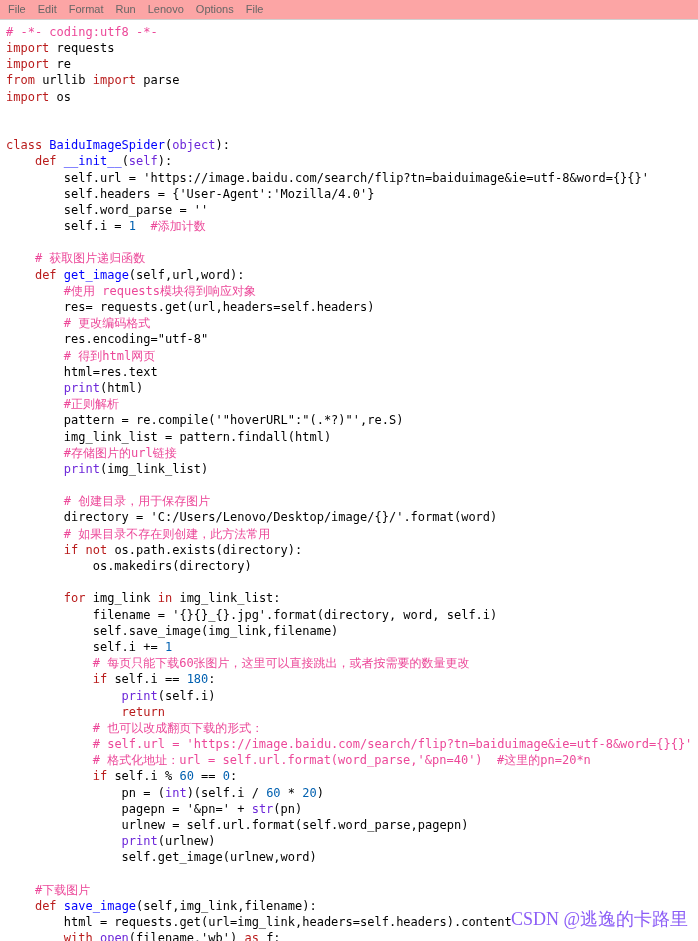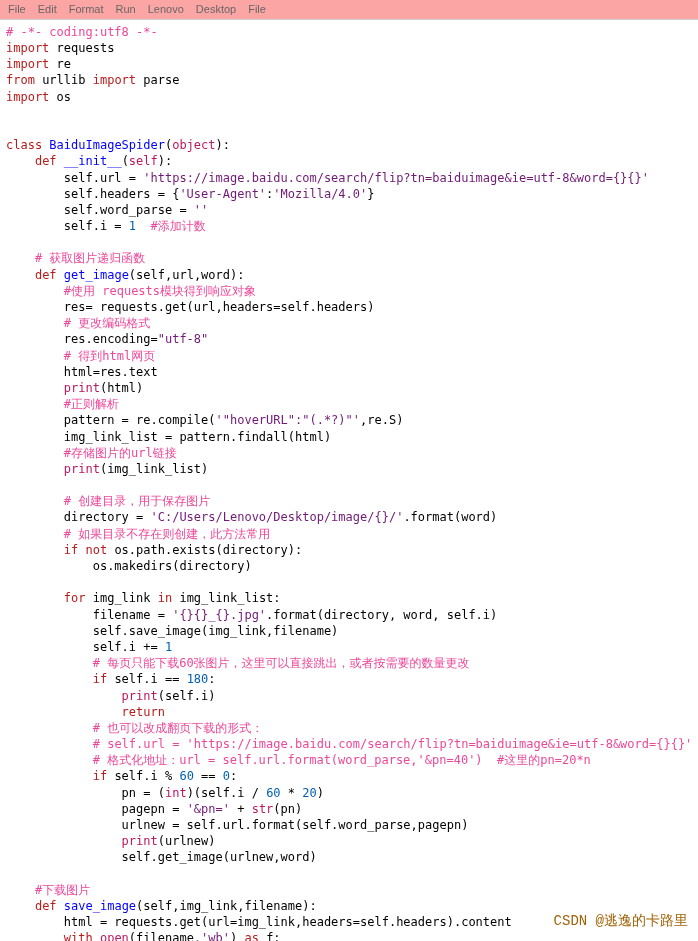--- a/index.html
+++ b/index.html
@@ -26,39 +26,39 @@
       gap: 12px;
     }
     .code {
       padding: 4px 6px;
       white-space: pre;
       font-family: Consolas, monospace;
     }
     .comment-red { color: #ec4899; }
     .kw-orange { color: #b91c1c; }
     .kw-blue { color: #0000ff; text-align: center; }
-    .bi-purple { color: #be185d; }
-    .str-green { color: #701a75; }
+    .bi-purple { color: #6d28d9; }
+    .str-green { color: #000000; }
     .num { color: #0060b0; }
     .txt { color: #000; }
     .watermark {
       position: absolute;
       bottom: 10px;
       right: 10px;
-      color: #a16207;
-      font-family: Liberation Mono, monospace;
-      font-size: 14px;
+      color: #8b5cf6;
+      font-family: Liberation Serif, serif;
+      font-size: 18px;
     }
   </style>
 </head>
 <body>
 
 <div class="menubar">
     <span>File</span>
     <span>Edit</span>
     <span>Format</span>
     <span>Run</span>
     <span>Lenovo</span>
-    <span>Desktop</span>
+    <span>Options</span>
     <span>File</span>
   </div>
 <div class="code"><div><span class="comment-red"># -*- coding:utf8 -*-</span></div><div><span class="kw-orange">import</span><span class="txt"> requests</span></div><div><span class="kw-orange">import</span><span class="txt"> re</span></div><div><span class="kw-orange">from</span><span class="txt"> urllib </span><span class="kw-orange">import</span><span class="txt"> parse</span></div><div><span class="kw-orange">import</span><span class="txt"> os</span></div><div>&nbsp;</div><div>&nbsp;</div><div><span class="kw-orange">class</span><span class="txt"> </span><span class="kw-blue">BaiduImageSpider</span><span class="txt">(</span><span class="bi-purple">object</span><span class="txt">):</span></div><div><span class="txt">    </span><span class="kw-orange">def</span><span class="txt"> </span><span class="kw-blue">__init__</span><span class="txt">(</span><span class="bi-purple">self</span><span class="txt">):</span></div><div><span class="txt">        self.url = </span><span class="str-green">'https://image.baidu.com/search/flip?tn=baiduimage&amp;ie=utf-8&amp;word={}{}'</span></div><div><span class="txt">        self.headers = {</span><span class="str-green">'User-Agent'</span><span class="txt">:</span><span class="str-green">'Mozilla/4.0'</span><span class="txt">}</span></div><div><span class="txt">        self.word_parse = </span><span class="str-green">''</span><span class="txt"></span></div><div><span class="txt">        self.i = </span><span class="num">1</span><span class="txt">  </span><span class="comment-red">#添加计数</span></div><div>&nbsp;</div><div><span class="txt">    </span><span class="comment-red"># 获取图片递归函数</span></div><div><span class="txt">    </span><span class="kw-orange">def</span><span class="txt"> </span><span class="kw-blue">get_image</span><span class="txt">(self,url,word):</span></div><div><span class="txt">        </span><span class="comment-red">#使用 requests模块得到响应对象</span></div><div><span class="txt">        res= requests.get(url,headers=self.headers)</span></div><div><span class="txt">        </span><span class="comment-red"># 更改编码格式</span></div><div><span class="txt">        res.encoding=</span><span class="str-green">"utf-8"</span></div><div><span class="txt">        </span><span class="comment-red"># 得到html网页</span></div><div><span class="txt">        html=res.text</span></div><div><span class="txt">        </span><span class="bi-purple">print</span><span class="txt">(html)</span></div><div><span class="txt">        </span><span class="comment-red">#正则解析</span></div><div><span class="txt">        pattern = re.compile(</span><span class="str-green">'"hoverURL":"(.*?)"'</span><span class="txt">,re.S)</span></div><div><span class="txt">        img_link_list = pattern.findall(html)</span></div><div><span class="txt">        </span><span class="comment-red">#存储图片的url链接</span></div><div><span class="txt">        </span><span class="bi-purple">print</span><span class="txt">(img_link_list)</span></div><div>&nbsp;</div><div><span class="txt">        </span><span class="comment-red"># 创建目录，用于保存图片</span></div><div><span class="txt">        directory = </span><span class="str-green">'C:/Users/Lenovo/Desktop/image/{}/'</span><span class="txt">.format(word)</span></div><div><span class="txt">        </span><span class="comment-red"># 如果目录不存在则创建，此方法常用</span></div><div><span class="txt">        </span><span class="kw-orange">if not</span><span class="txt"> os.path.exists(directory):</span></div><div><span class="txt">            os.makedirs(directory)</span></div><div>&nbsp;</div><div><span class="txt">        </span><span class="kw-orange">for</span><span class="txt"> img_link </span><span class="kw-orange">in</span><span class="txt"> img_link_list:</span></div><div><span class="txt">            filename = </span><span class="str-green">'{}{}_{}.jpg'</span><span class="txt">.format(directory, word, self.i)</span></div><div><span class="txt">            self.save_image(img_link,filename)</span></div><div><span class="txt">            self.i += </span><span class="num">1</span></div><div><span class="txt">            </span><span class="comment-red"># 每页只能下载60张图片，这里可以直接跳出，或者按需要的数量更改</span></div><div><span class="txt">            </span><span class="kw-orange">if</span><span class="txt"> self.i == </span><span class="num">180</span><span class="txt">:</span></div><div><span class="txt">                </span><span class="bi-purple">print</span><span class="txt">(self.i)</span></div><div><span class="txt">                </span><span class="kw-orange">return</span></div><div><span class="txt">            </span><span class="comment-red"># 也可以改成翻页下载的形式：</span></div><div><span class="txt">            </span><span class="comment-red"># self.url = 'https://image.baidu.com/search/flip?tn=baiduimage&amp;ie=utf-8&amp;word={}{}'</span></div><div><span class="txt">            </span><span class="comment-red"># 格式化地址：url = self.url.format(word_parse,'&amp;pn=40')  #这里的pn=20*n</span></div><div><span class="txt">            </span><span class="kw-orange">if</span><span class="txt"> self.i % </span><span class="num">60</span><span class="txt"> == </span><span class="num">0</span><span class="txt">:</span></div><div><span class="txt">                pn = (</span><span class="bi-purple">int</span><span class="txt">)(self.i / </span><span class="num">60</span><span class="txt"> * </span><span class="num">20</span><span class="txt">)</span></div><div><span class="txt">                pagepn = </span><span class="str-green">'&amp;pn='</span><span class="txt"> + </span><span class="bi-purple">str</span><span class="txt">(pn)</span></div><div><span class="txt">                urlnew = self.url.format(self.word_parse,pagepn)</span></div><div><span class="txt">                </span><span class="bi-purple">print</span><span class="txt">(urlnew)</span></div><div><span class="txt">                self.get_image(urlnew,word)</span></div><div>&nbsp;</div><div><span class="txt">    </span><span class="comment-red">#下载图片</span></div><div><span class="txt">    </span><span class="kw-orange">def</span><span class="txt"> </span><span class="kw-blue">save_image</span><span class="txt">(self,img_link,filename):</span></div><div><span class="txt">        html = requests.get(url=img_link,headers=self.headers).content</span></div><div><span class="txt">        </span><span class="kw-orange">with</span><span class="txt"> </span><span class="bi-purple">open</span><span class="txt">(filename,</span><span class="str-green">'wb'</span><span class="txt">) </span><span class="kw-orange">as</span><span class="txt"> f:</span></div></div>
 <div class="watermark">CSDN @逃逸的卡路里</div>
 
 </body></html>

